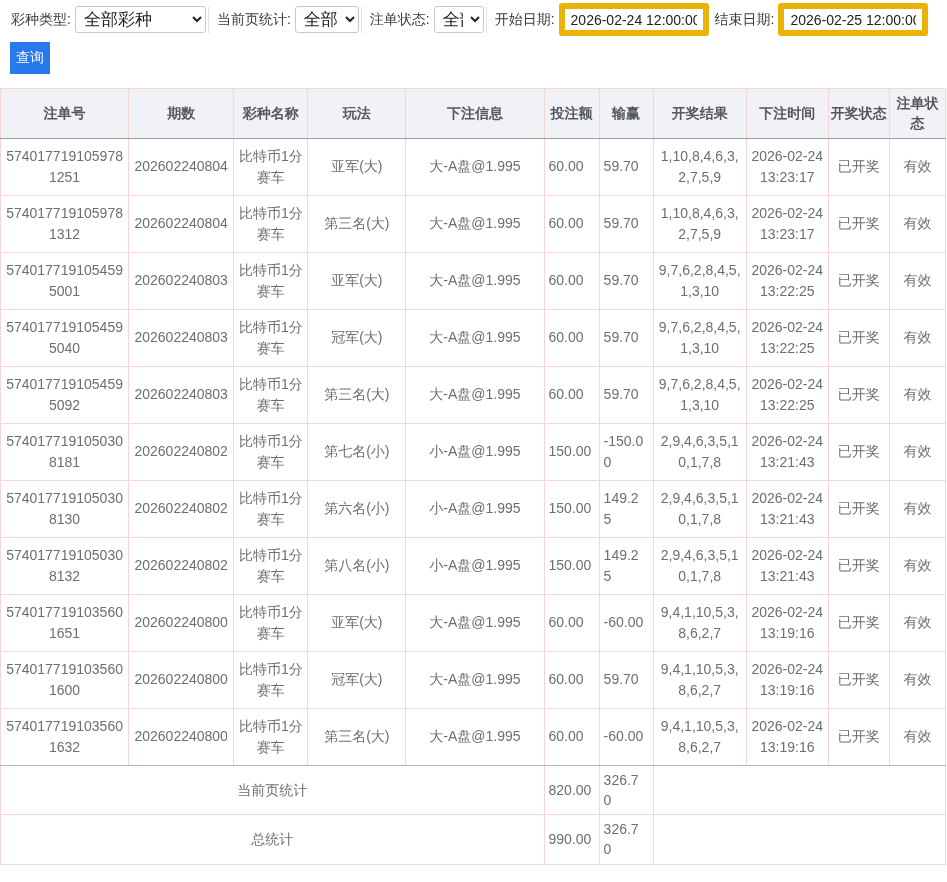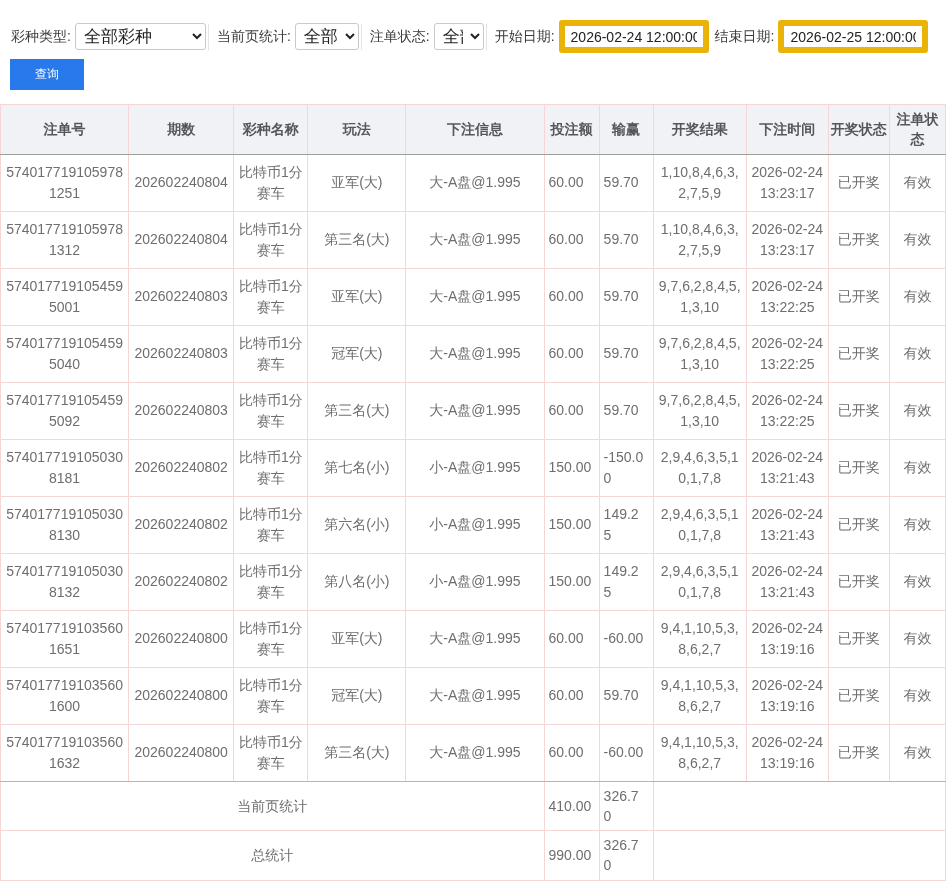--- a/index.html
+++ b/index.html
@@ -1,31 +1,31 @@
 <!DOCTYPE html>
 <html><head>
 <meta charset="utf-8">
 <style>
   * { box-sizing: border-box; }
   html,body { margin:0; padding:0; background:#fff; font-family:"Liberation Sans","DejaVu Sans",sans-serif; }
   .page { width:947px; height:882px; overflow:hidden; background:#fff; }
 
   
-  .filterbar { display:flex; align-items:center; padding:20px 0 0 5px; font-size:14px; color:#333; white-space:nowrap; }
+  .filterbar { display:flex; align-items:center; padding:3px 0 0 5px; font-size:14px; color:#333; white-space:nowrap; }
   .fgroup { display:flex; align-items:center; }
   .flabel { margin:0 4px 0 6px; color:#3c3c3c; }
   .fsel { height:27px; font-size:17px; color:#222; border:1px solid #c9c9c9; border-radius:3px; background:#fff; padding:2px 4px; font-family:inherit; }
   .sel-wide { width:131px; }
   .sel-mid { width:64px; }
   .sel-small { width:50px; }
   .fdiv { width:1px; height:26px; background:#e3e3e3; margin:0 2px; }
   .ftext { height:33px; width:150px; font-size:14px; color:#222; border:6px solid #eab308; border-radius:3px; padding:2px 6px; font-family:inherit; }
 
   .actionbar { padding:6px 0 0 10px; }
-  .btn-query { background:#2879ec; color:#fff; border:none; border-radius:0; font-size:12px; padding:7px 25px; cursor:pointer; font-family:inherit; }
+  .btn-query { background:#2879ec; color:#fff; border:none; border-radius:0; font-size:14px; padding:7px 6px; cursor:pointer; font-family:inherit; }
 
   
   .tblwrap { margin-top:14px; }
   table { border-collapse:collapse; table-layout:fixed; width:946px; font-size:14px; color:#6e6e6e; }
   th, td { border:1px solid #f6d5d5; padding:4px 4px; text-align:center; vertical-align:middle; word-break:break-all; line-height:1.45; }
   thead th { background:#f0f2f5; color:#54575c; font-weight:bold; height:46px; border-bottom:1px solid #9d9d9d; padding:4px 2px; }
   tbody td { height:57px; }
   td.num { text-align:left; padding-right:7px; }
   tbody tr:last-child td { border-bottom-color:#b5b5b5; }
   tfoot td { height:39px; color:#6e6e6e; }
@@ -243,21 +243,21 @@
             <td class="num">-60.00</td>
             <td>9,4,1,10,5,3,8,6,2,7</td>
             <td>2026-02-24 13:19:16</td>
             <td>已开奖</td>
             <td>有效</td>
           </tr>
         </tbody>
       <tfoot>
         <tr>
           <td colspan="5">当前页统计</td>
-          <td class="num">410.00</td>
+          <td class="num">820.00</td>
           <td class="num">326.70</td>
           <td colspan="4" class="blank"></td>
         </tr>
         <tr>
           <td colspan="5">总统计</td>
           <td class="num">990.00</td>
           <td class="num">326.70</td>
           <td colspan="4" class="blank"></td>
         </tr>
       </tfoot>

